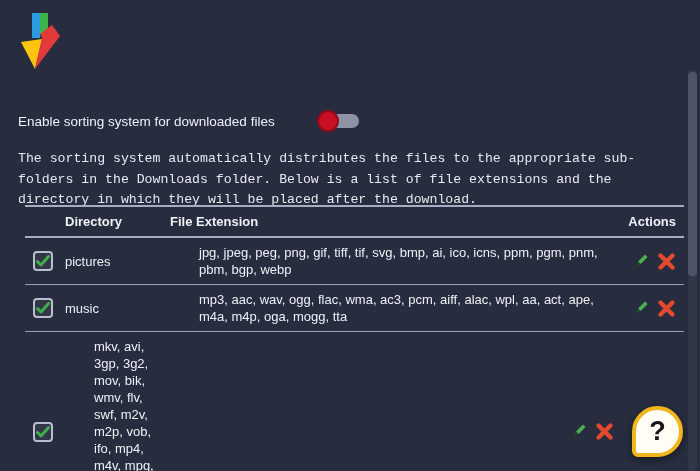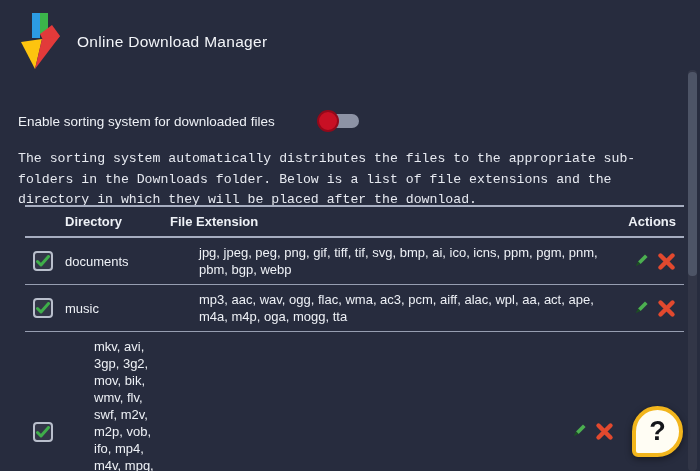--- a/index.html
+++ b/index.html
@@ -76,21 +76,20 @@
 <div class="header">
   <span class="logo">
     <svg width="44" height="60" viewBox="0 0 44 60">
       <rect x="14" y="1" width="8" height="25" fill="#2c9ce2"></rect>
       <rect x="22" y="1" width="8" height="21" fill="#3bb54a"></rect>
       <path d="M22 22 L34 13 L42 24 L30 38 Z" fill="#e23a3a"></path>
       <path d="M3 30 L24 27 L17 57 Z" fill="#fdc40f"></path>
       <path d="M24 27 L42 24 L17 57 Z" fill="#e23a3a"></path>
     </svg>
   </span>
-  <span class="app-title">Online Download Manager</span>
 </div>
 
 <div class="toggle-row">
   <span class="toggle-label">Enable sorting system for downloaded files</span>
   <span class="toggle">
     <span class="toggle-track"></span>
     <span class="toggle-knob"></span>
   </span>
 </div>
 
@@ -103,21 +102,21 @@
     <span>File Extension</span>
     <span class="th-actions">Actions</span>
   </div>
   <div id="table-body">
   <div class="row">
     <span class="checkbox">
       <svg width="14" height="12" viewBox="0 0 14 12">
         <path d="M1.5 6.5 L5 10 L12.5 1.5" stroke="#3fae4a" stroke-width="3" fill="none" stroke-linecap="round" stroke-linejoin="round"></path>
       </svg>
     </span>
-    <span class="dir-name">documents</span>
+    <span class="dir-name">pictures</span>
     <span class="ext-list">jpg, jpeg, peg, png, gif, tiff, tif, svg, bmp, ai, ico, icns, ppm, pgm, pnm, pbm, bgp, webp</span>
     <span class="actions">
       <button class="icon-btn">
         <svg width="19" height="19" viewBox="0 0 19 19">
           <path d="M7 9.5 L14 2.5 L16.6 5.1 L9.6 12.1 Z" fill="#4caf50"></path>
           <path d="M7 9.5 L9.6 12.1 L4.6 14.2 Z" fill="#1d4f24"></path>
         </svg>
       </button>
       <button class="icon-btn">
         <svg width="19" height="19" viewBox="0 0 19 19">

